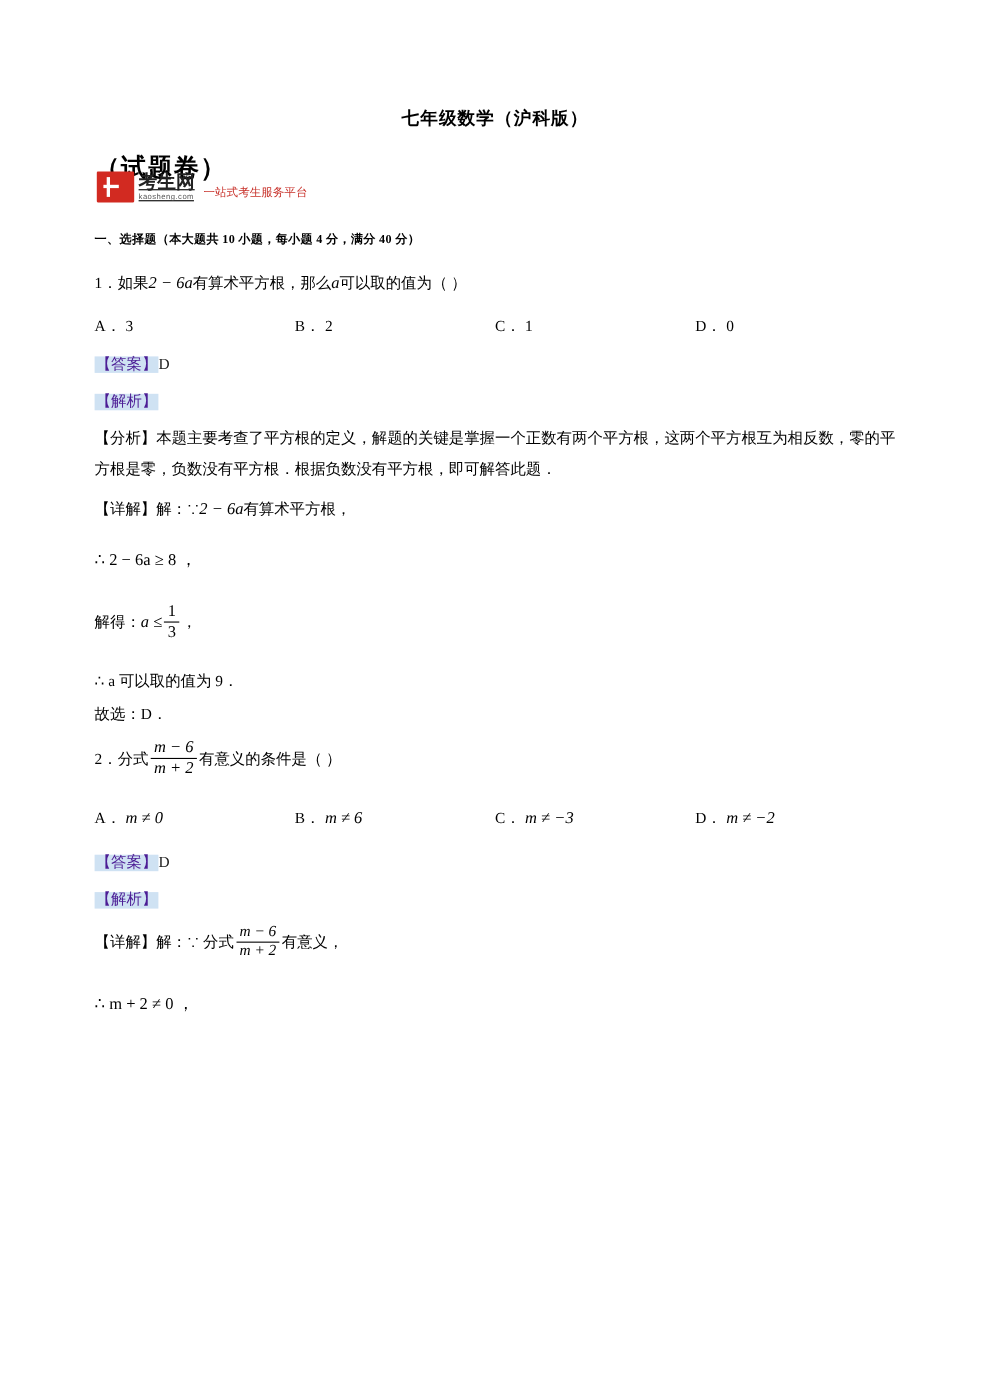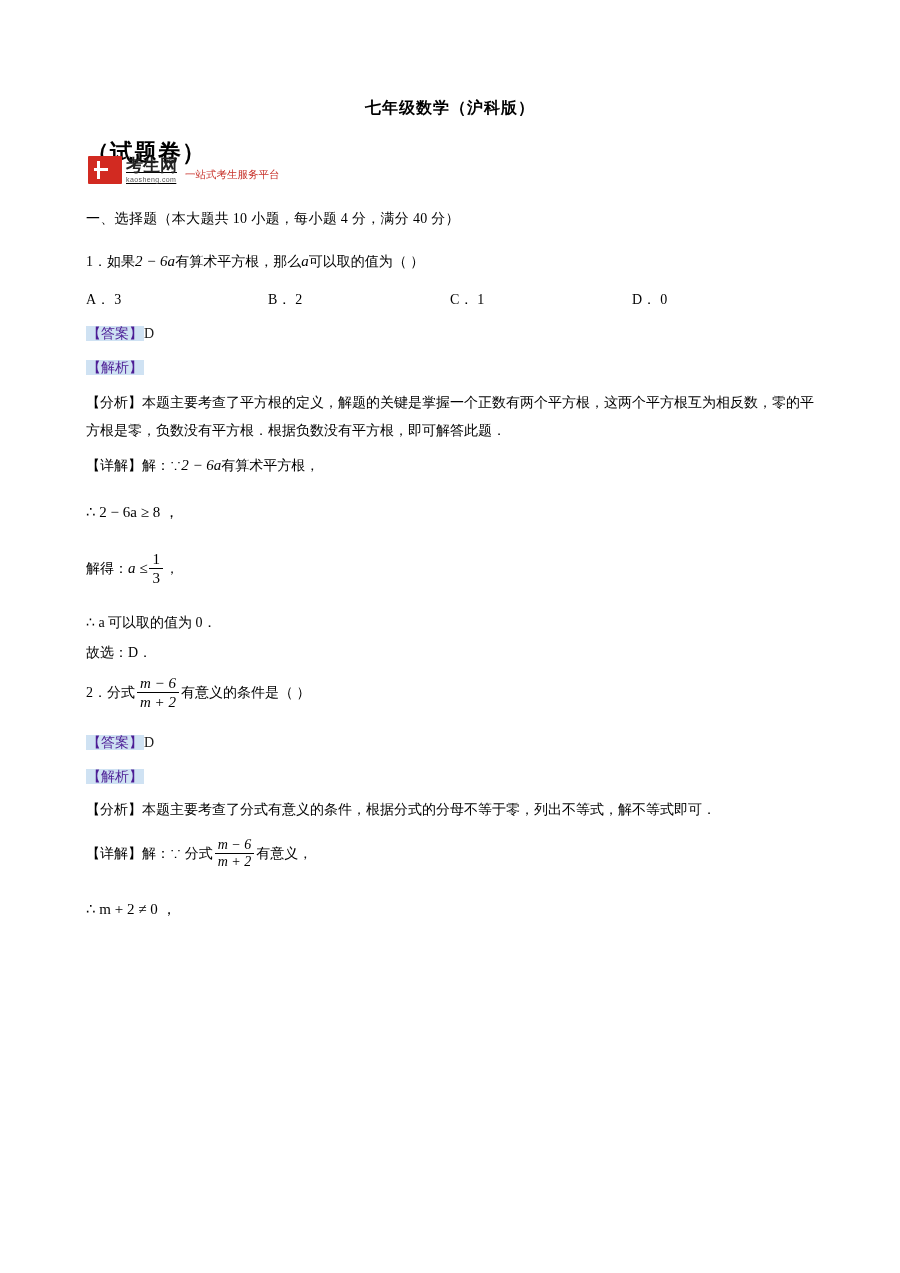--- a/index.html
+++ b/index.html
@@ -97,22 +97,22 @@
   }
   .doc-subtitle {
     text-align: left;
     font-size: 23px;
     font-weight: bold;
     margin-top: 18px;
     letter-spacing: 1px;
   }
 
   .section-head {
-    font-size: 14px;
-    font-weight: normal;
+    font-size: 11px;
+    font-weight: bold;
     margin-top: 42px;
     letter-spacing: .3px;
   }
 
   
   .q-line {
     font-size: 14px;
     margin-top: 22px;
     line-height: 1.5;
   }
@@ -220,41 +220,44 @@
 
   <div class="centerline math" style="margin-top:28px">∴ 2 − 6a ≥ 8 ，</div>
 
   <div class="centerline" style="margin-top:30px">
     <span>解得：</span><span class="math mi">a ≤</span><span class="frac">
         <span class="num">1</span>
         <span class="den">3</span>
       </span><span>，</span>
   </div>
 
-  <div class="centerline" style="margin-top:26px">∴ a 可以取的值为 0．</div>
+  <div class="centerline" style="margin-top:26px">∴ a 可以取的值为 9．</div>
   <div class="centerline" style="margin-top:12px">故选：D．</div>
 
   <div class="q-line" style="margin-top:14px">
     <span>2．分式</span><span class="frac">
         <span class="num mi">m − 6</span>
         <span class="den mi">m + 2</span>
       </span><span>有意义的条件是（        ）</span>
   </div>
 
+  <div class="opts" style="margin-top:26px">
+    <div class="opt"><span class="lbl">A．</span><span class="math mi">m ≠ 0</span></div>
+    <div class="opt"><span class="lbl">B．</span><span class="math mi">m ≠ 6</span></div>
+    <div class="opt"><span class="lbl">C．</span><span class="math mi">m ≠ −3</span></div>
+    <div class="opt"><span class="lbl">D．</span><span class="math mi">m ≠ −2</span></div>
+  </div>
 
   <div class="ans" style="margin-top:22px">
     <span class="tagbox">【答案】</span><span>D</span>
   </div>
   <div class="jiexi">
     <span class="tagbox">【解析】</span>
   </div>
 
-  <div class="para tight">
-    <span>【分析】</span><span>本题主要考查了分式有意义的条件，根据分式的分母不等于零，列出不等式，解不等式即可．</span>
-  </div>
 
   <div class="centerline" style="margin-top:14px">
     <span>【详解】</span><span>解：∵ 分式</span><span class="frac small">
         <span class="num mi">m − 6</span>
         <span class="den mi">m + 2</span>
       </span><span>有意义，</span>
   </div>
 
   <div class="centerline math" style="margin-top:28px">∴ m + 2 ≠ 0 ，</div>
 

